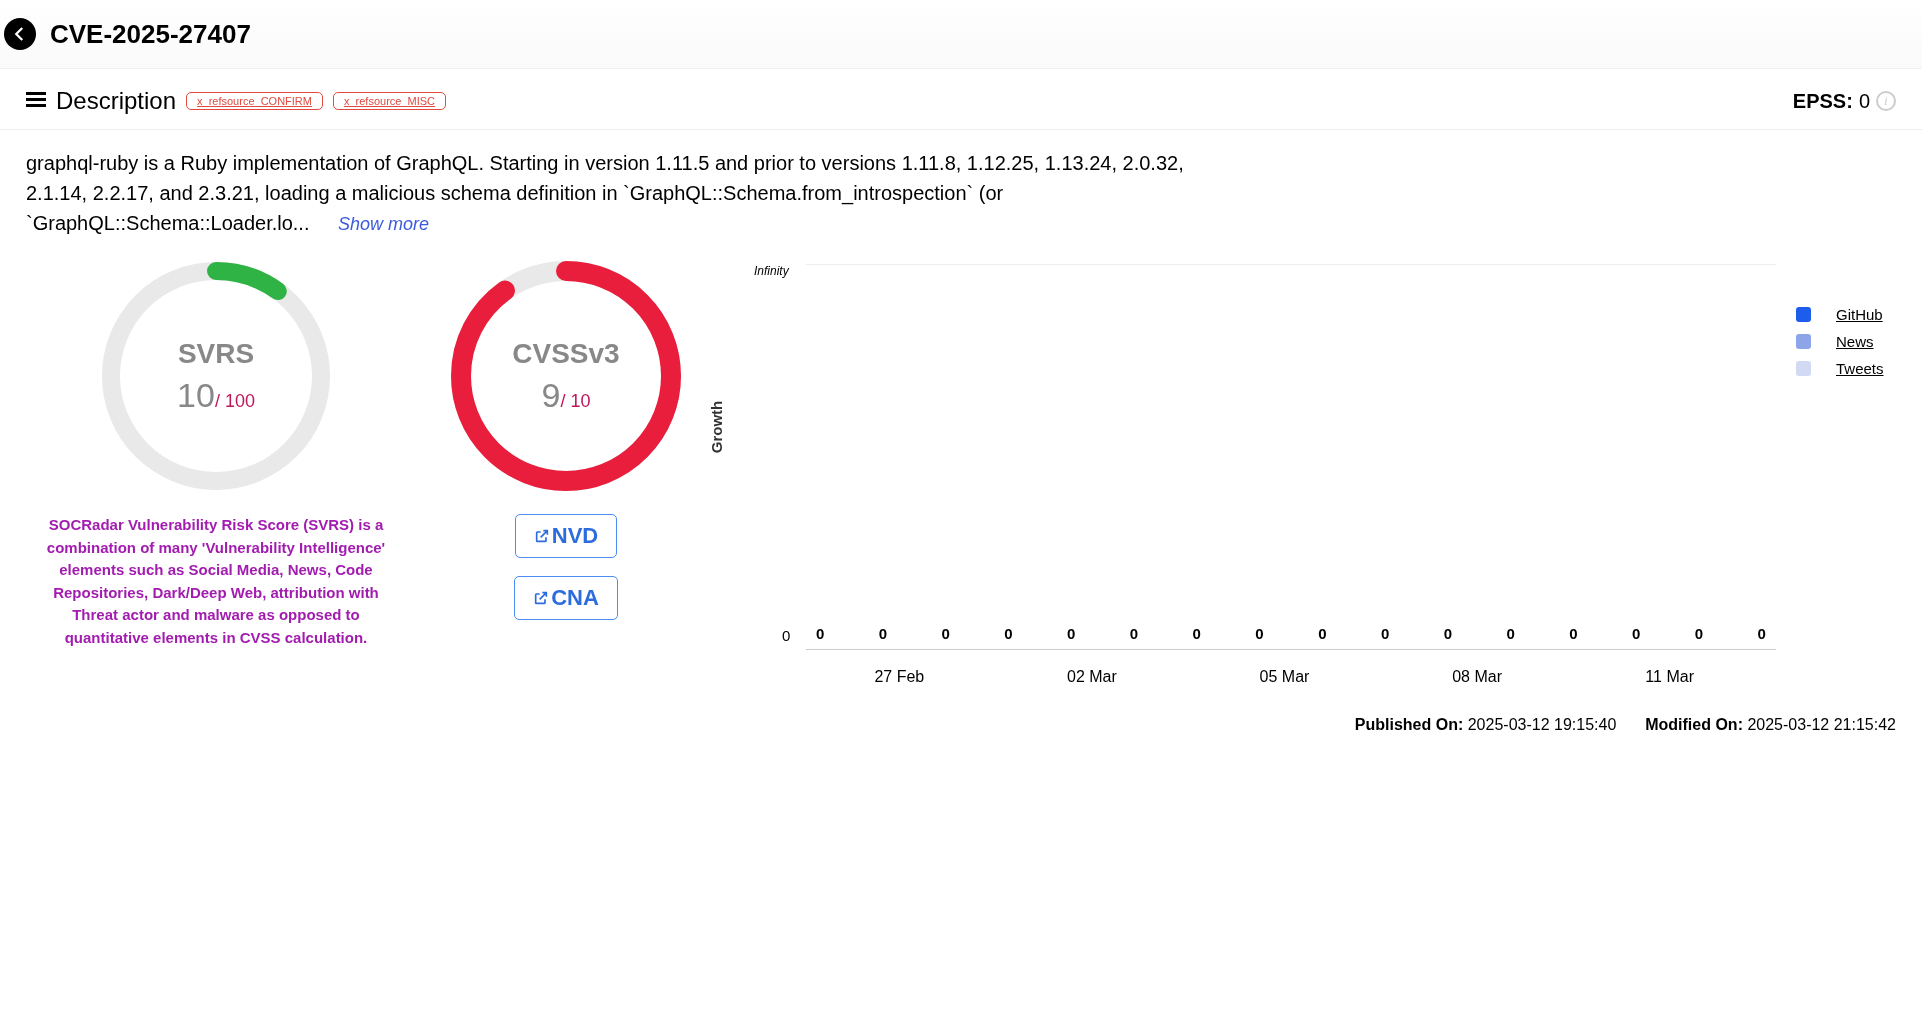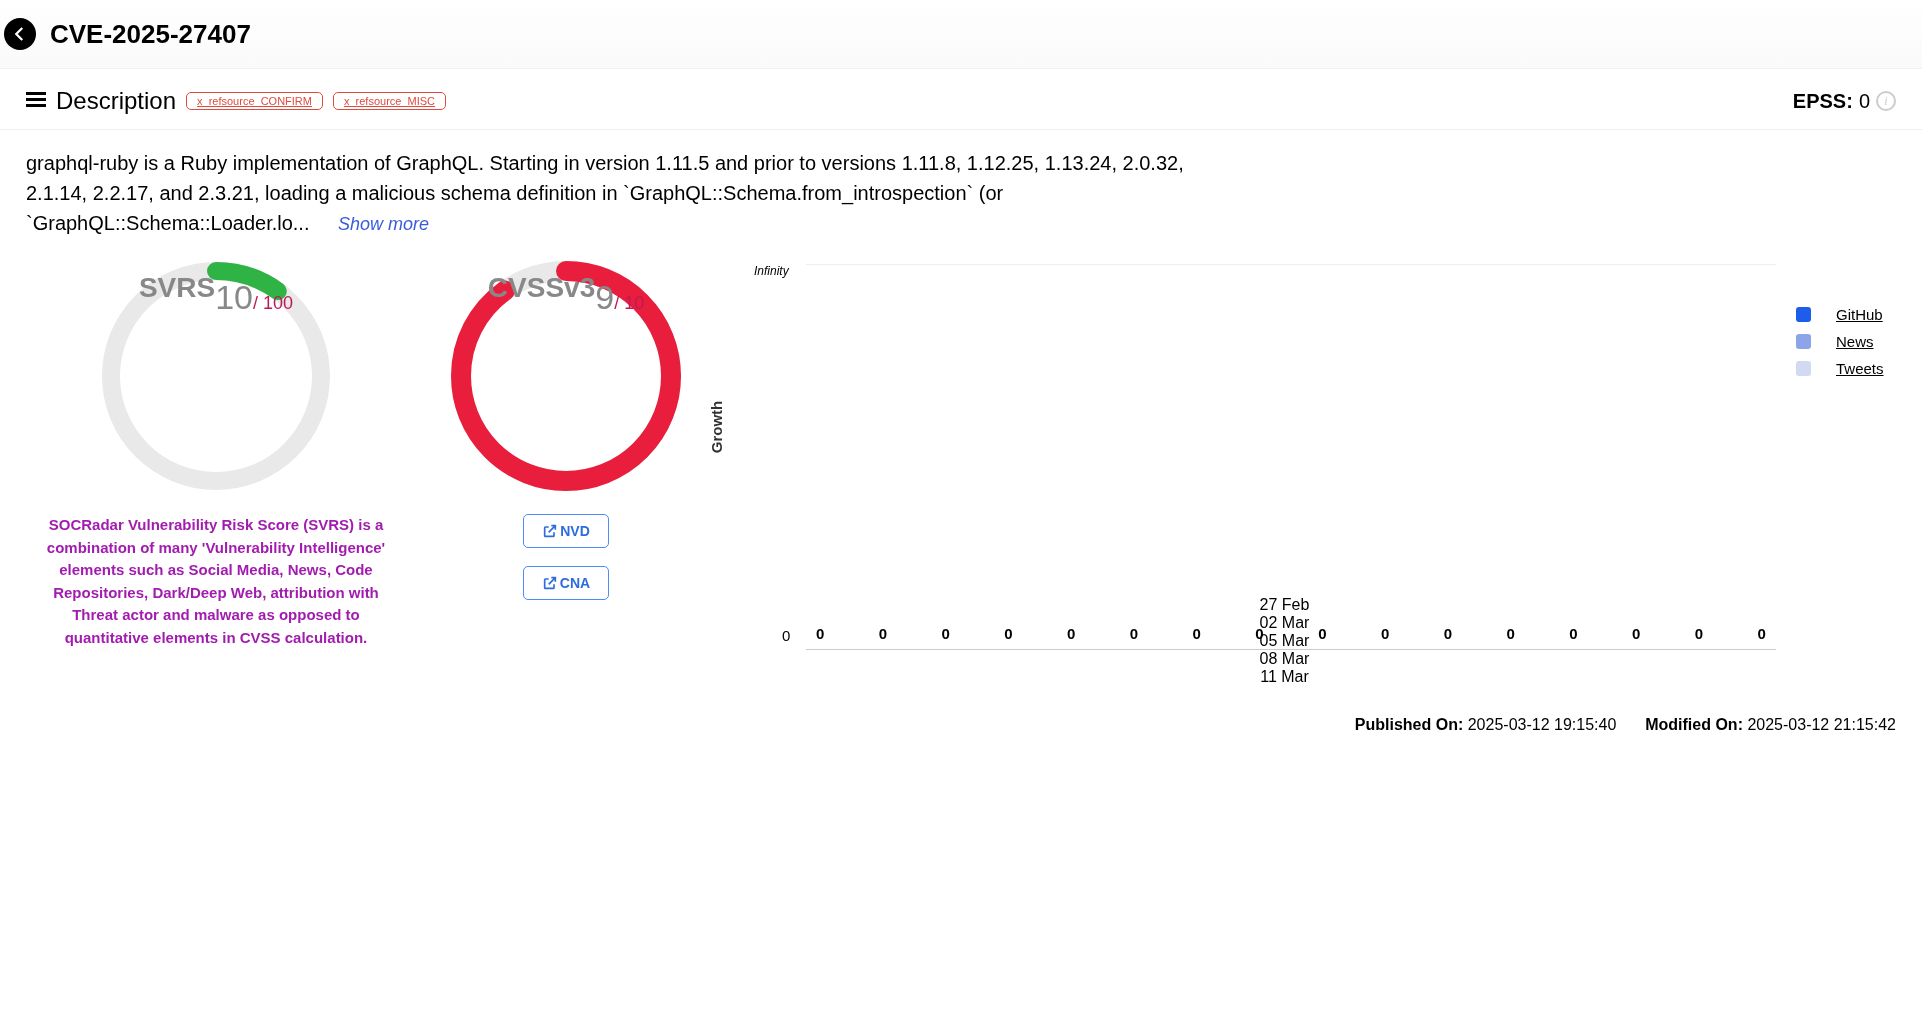--- a/index.html
+++ b/index.html
@@ -18,36 +18,36 @@
 .epss-label { font-weight: 700; }
 .info-icon { width: 20px; height: 20px; border-radius: 50%; border: 2px solid #ccc; color: #ccc; display: inline-flex; align-items: center; justify-content: center; font-size: 12px; font-style: italic; font-family: serif; cursor: pointer; }
 .hr { border: none; border-top: 1px solid #eee; margin: 14px 0 0 0; }
 .desc-text { padding: 18px 26px; font-size: 20px; line-height: 1.5; max-width: 1240px; }
 .show-more { color: #3b5bdb; font-style: italic; font-size: 18px; cursor: pointer; margin-left: 23px; }
 .panels { display: flex; padding: 0 26px; gap: 30px; align-items: flex-start; }
 .gauge-col { display: flex; flex-direction: column; align-items: center; width: 380px; }
 .gauge-col2 { width: 260px; }
 .gauge { position: relative; width: 240px; height: 240px; }
 .gauge svg { transform: rotate(-90deg); }
-.gauge-inner { position: absolute; top: 16px; left: 0; width: 100%; height: 100%; display: flex; flex-direction: row; justify-content: center; }
+.gauge-inner { position: absolute; top: 0; left: 0; width: 100%; height: 100%; display: flex; flex-direction: column; align-items: center; justify-content: center; }
 .gauge-name { font-size: 28px; font-weight: 600; color: #888; }
 .gauge-score { font-size: 34px; font-weight: 400; color: #888; margin-top: 6px; }
 .gauge-max { font-size: 18px; color: #be185d; }
 .svrs-desc { text-align: center; color: #a21caf; font-size: 15px; font-weight: 600; margin-top: 18px; line-height: 1.5; max-width: 360px; }
-.link-btn { border: 1px solid #4d8bf5; color: #2d6cdf; padding: 8px 18px; border-radius: 5px; display: flex; align-items: center; gap: 2px; font-size: 14px; font-weight: 600; cursor: pointer; margin-top: 18px; }
+.link-btn { border: 1px solid #4d8bf5; color: #2d6cdf; padding: 8px 18px; border-radius: 5px; display: flex; align-items: center; gap: 2px; font-size: 22px; font-weight: 600; cursor: pointer; margin-top: 18px; }
 .ext-icon { width: 16px; height: 16px; }
 .chart-col { flex: 1; display: flex; gap: 20px; }
 .chart-area { position: relative; flex: 1; height: 430px; }
 .ylabel { position: absolute; left: -10px; top: 50%; transform: rotate(-90deg) translateX(50%); transform-origin: left center; font-size: 15px; color: #333; font-weight: 600; }
 .y-inf { position: absolute; left: 28px; top: 8px; font-size: 12px; font-style: italic; }
 .y-zero { position: absolute; left: 56px; bottom: 42px; font-size: 15px; }
 .axis-x { position: absolute; bottom: 36px; left: 80px; right: 0; height: 1px; background: #ccc; }
 .axis-x-top { position: absolute; top: 8px; left: 80px; right: 0; height: 1px; background: #eee; }
 .zeros { position: absolute; bottom: 44px; left: 90px; right: 10px; display: flex; justify-content: space-between; font-size: 15px; font-weight: 700; }
-.xlabels { position: absolute; bottom: 0; left: 77px; right: 10px; display: flex; justify-content: flex-start; font-size: 16px; flex-direction: column; }
+.xlabels { position: absolute; bottom: 0; left: 77px; right: 10px; display: flex; justify-content: flex-start; font-size: 16px; }
 .xlabels span { flex: 1; text-align: center; }
 .legend { width: 100px; margin-top: 50px; }
 .legend-item { display: flex; align-items: center; gap: 25px; font-size: 15px; margin-bottom: 10px; text-decoration: underline; }
 .swatch { width: 15px; height: 15px; border-radius: 3px; }
 .dates { text-align: right; padding: 30px 26px 10px 0; font-size: 16px; }
 .dates b { font-weight: 700; }
 .dates span.gap { display: inline-block; width: 20px; }
 </style>
 </head>
 <body>

